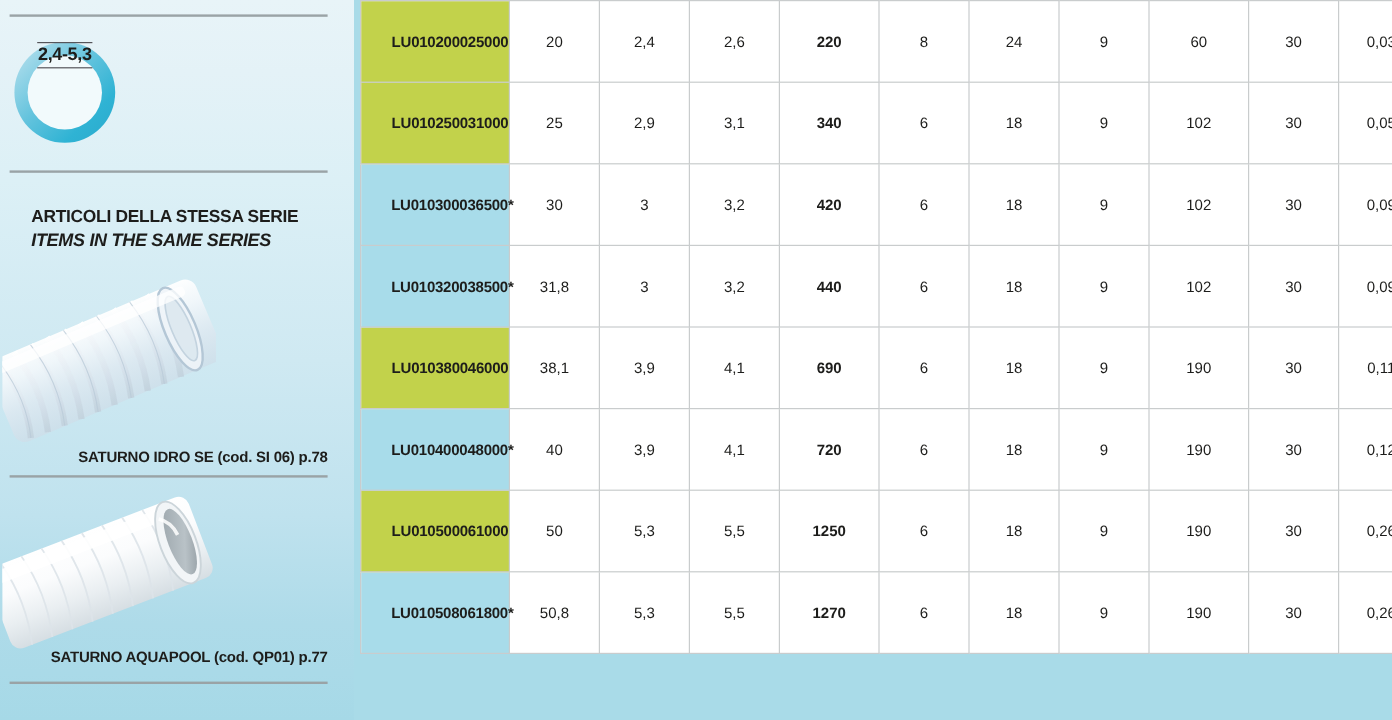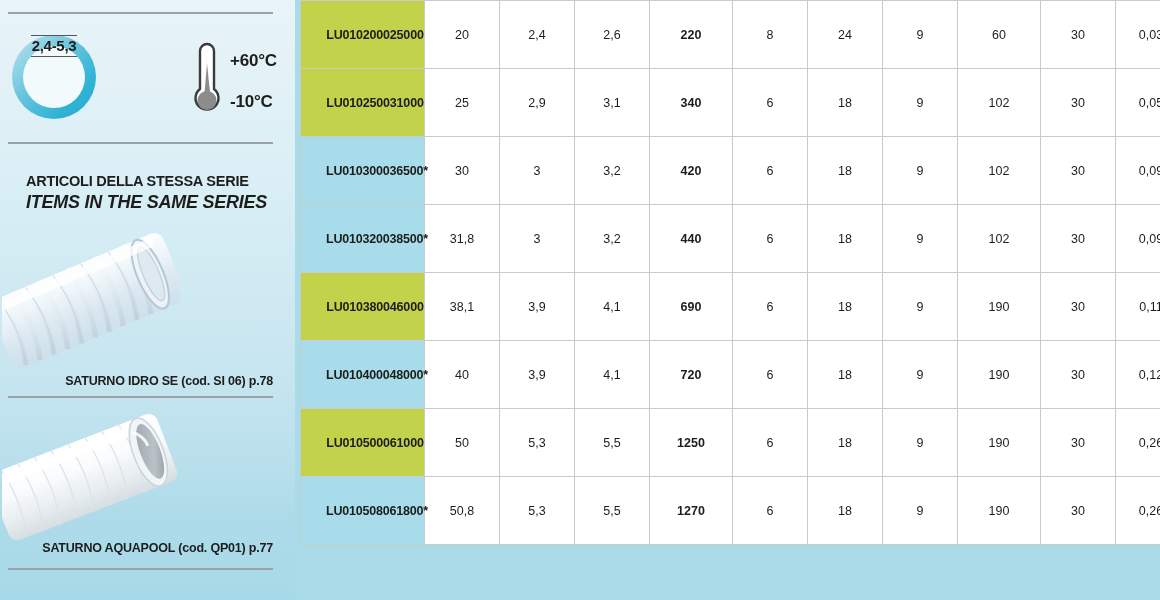--- a/index.html
+++ b/index.html
@@ -65,21 +65,21 @@
   .temp-hi { top: 14px; }
   .temp-lo { top: 55px; }
 
   
   .series-head { position: absolute; top: 172px; left: 8px; width: 280px; margin-left: 18px; }
   .series-it {
     font-size: 14.5px; font-weight: bold; color: #1d1d1b;
     letter-spacing: -0.25px; line-height: 1.28;
   }
   .series-en {
-    font-size: 18px; font-weight: bold; font-style: italic;
+    font-size: 15px; font-weight: bold; font-style: italic;
     color: #1d1d1b; letter-spacing: -0.25px; line-height: 1.28;
   }
 
   
   .photo { position: absolute; }
   .photo-1 { left: 2px; top: 222px; width: 178px; height: 148px; }
   .photo-2 { left: 2px; top: 402px; width: 178px; height: 142px; }
 
   .caption {
     position: absolute; right: 22px;
@@ -141,30 +141,20 @@
 
   <div class="left-panel">
 
     <div class="rule r-top"></div>
 
     <div class="badge-row">
       <div class="dia-badge">
         <span class="dia-text">2,4-5,3</span>
       </div>
 
-      <div class="thermo-wrap">
-        <svg class="thermo-svg" width="42" height="78" viewBox="0 0 42 78">
-          <path d="M14 10 a7 7 0 0 1 14 0 L28 48 a11.5 11.5 0 1 1 -14 0 Z" fill="#ffffff" stroke="#3b3b3b" stroke-width="2.4"></path>
-          <circle cx="21" cy="59.5" r="9.5" fill="#8c8c8c"></circle>
-          <path d="M21 22 L24 52 L18.5 52 Z" fill="#8c8c8c"></path>
-          <rect x="19" y="46" width="4.5" height="12" fill="#8c8c8c"></rect>
-        </svg>
-        <div class="temp-hi">+60°C</div>
-        <div class="temp-lo">-10°C</div>
-      </div>
     </div>
 
     <div class="rule r-mid"></div>
 
     <div class="series-head">
       <div class="series-it">ARTICOLI DELLA STESSA SERIE</div>
       <div class="series-en">ITEMS IN THE SAME SERIES</div>
     </div>
 
     <svg class="photo photo-1" viewBox="0 0 178 148">

